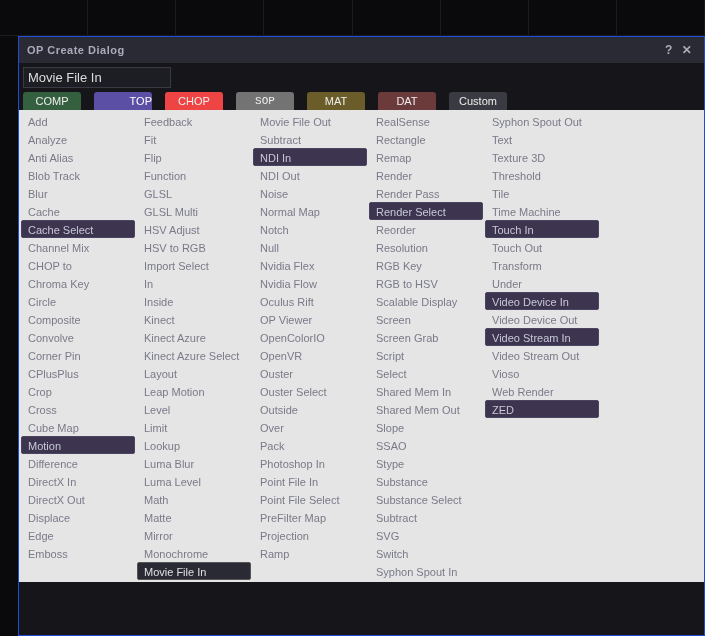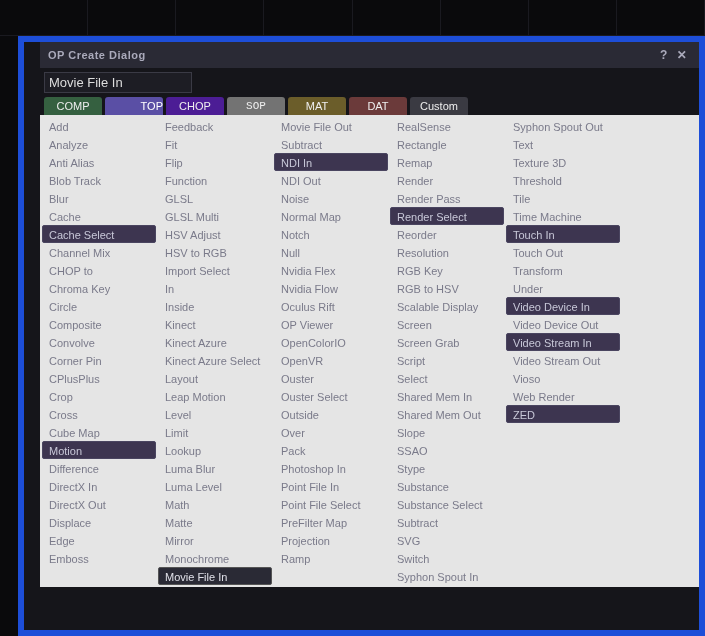--- a/index.html
+++ b/index.html
@@ -23,22 +23,21 @@
   border-right: 1px solid #1a1a20;
   border-bottom: 1px solid #1a1a20;
 }
 .dialog {
   position: absolute;
   top: 36px;
   left: 18px;
   right: 0;
   bottom: 0;
   background: #15151a;
-  border: 6px solid #1d4ed8;
-  padding-left: 16px;
+  border: 1px solid #1d4ed8;
 }
 .titlebar {
   background: #2a2a35;
   color: #aab;
   font-size: 11px;
   font-weight: bold;
   padding: 4px 8px;
   display: flex;
   align-items: center;
   letter-spacing: 0.5px;
@@ -73,25 +72,25 @@
 }
 .tab {
   padding: 3px 0;
   width: 58px;
   text-align: center;
   font-size: 11px;
   color: #eee;
   cursor: pointer;
   border-top-left-radius: 3px;
   border-top-right-radius: 3px;
-  margin-right: 3px;
+  margin-right: 13px;
 }
 .tab-comp { background: #356040; }
 .tab-top { background: #5a4fa5; color: #fff; text-align: right; }
-.tab-chop { background: #4c1d95; }
+.tab-chop { background: #ef4444; }
 .tab-sop { background: #737373; font-family: Liberation Mono, monospace; }
 .tab-mat { background: #6b5d2a; }
 .tab-dat { background: #6b3a3a; }
 .tab-custom { background: #3a3a42; }
 .operators {
   display: flex;
   padding: 2px 4px 2px 0;
   background: #e5e5e5;
 }
 .op-col {

